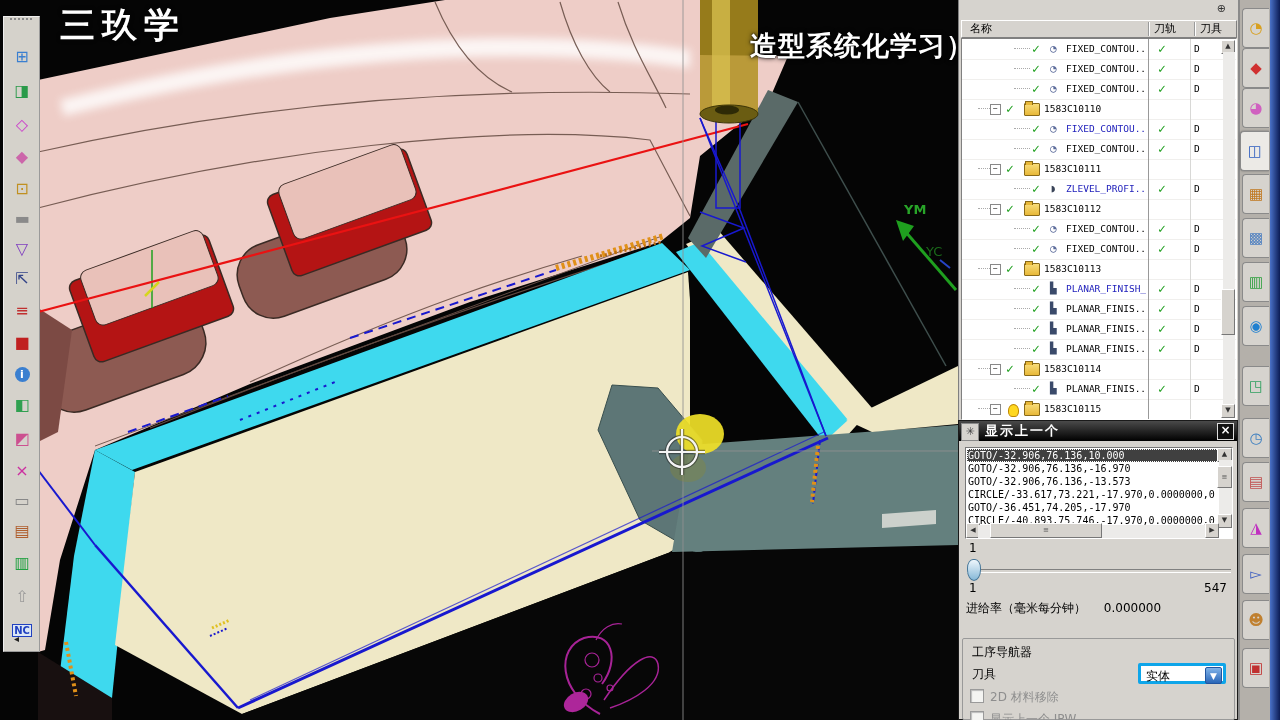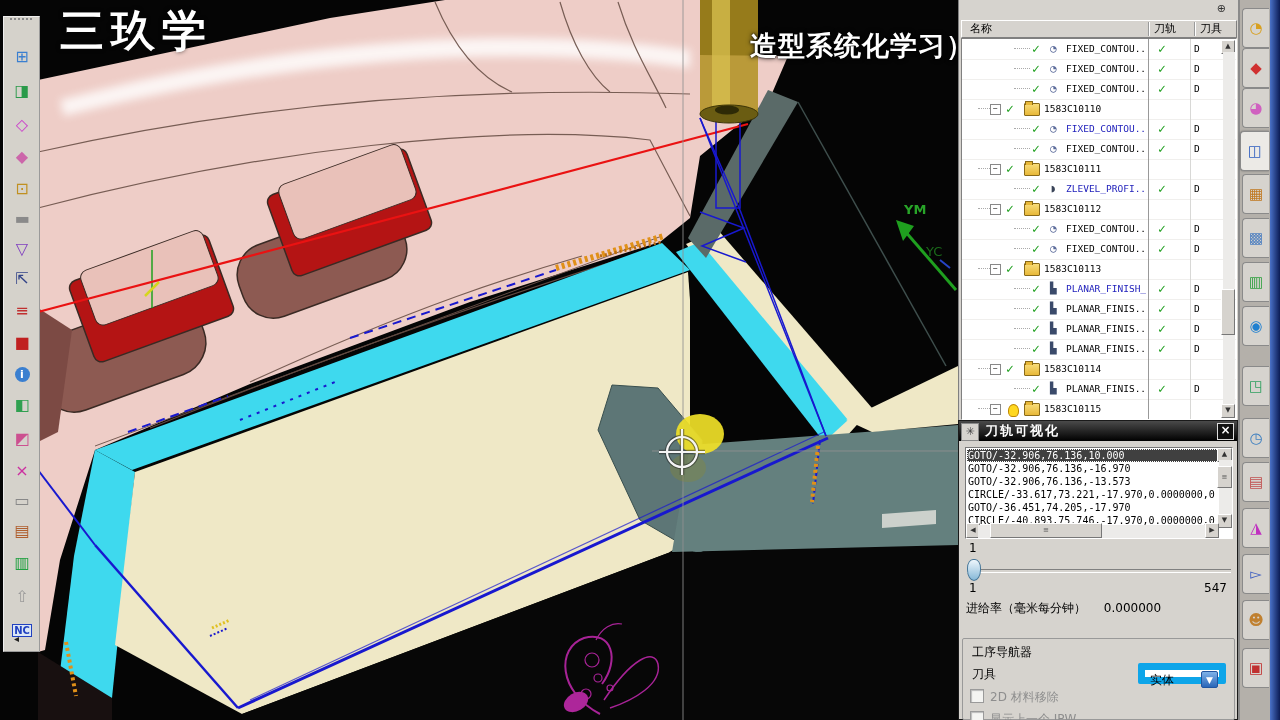--- a/index.html
+++ b/index.html
@@ -1,20 +1,20 @@
 <!DOCTYPE html>
 <html><head>
 <meta charset="utf-8">
 <style>
   html,body{margin:0;padding:0;background:#000;}
   #root{position:relative;width:1280px;height:720px;overflow:hidden;background:#000;
         font-family:"DejaVu Sans",sans-serif;-webkit-font-smoothing:antialiased;}
   
   #scene{position:absolute;left:0;top:0;}
-  #wm-left{position:absolute;left:60px;top:2px;font-size:44px;font-weight:bold;color:#fff;
+  #wm-left{position:absolute;left:60px;top:2px;font-size:35px;font-weight:bold;color:#fff;
            letter-spacing:7px;text-shadow:0 0 4px rgba(0,0,0,.6);}
   #wm-right{position:absolute;left:750px;top:28px;font-size:27px;font-weight:bold;color:#fff;
             letter-spacing:1px;text-shadow:0 0 5px #000,0 0 2px #000;}
   
   #left-toolbar{position:absolute;left:3px;top:16px;width:35px;height:634px;background:#d5d2cb;
                 border:1px solid #9a9a9a;border-left-color:#eee;border-top-color:#eee;}
   #lt-grip{position:absolute;left:6px;top:1px;width:22px;height:4px;
            border-top:2px dotted #8a8a8a;}
   .ticon{position:absolute;left:4px;width:26px;height:26px;text-align:center;line-height:26px;
          font-size:16px;border:1px solid transparent;border-radius:2px;cursor:default;}
@@ -89,21 +89,21 @@
   #tpv-tabs{position:absolute;left:4px;top:197px;height:21px;white-space:nowrap;}
   .ttab{display:inline-block;height:17px;line-height:17px;padding:0 9px;font-size:12px;
         background:#cdc9c2;border:1px solid;border-color:#fff #777 #999 #fff;
         border-radius:3px 3px 0 0;margin-right:1px;vertical-align:bottom;color:#222;}
   .ttab.active{background:#d6d3ce;font-weight:bold;height:20px;line-height:20px;border-bottom-color:#d6d3ce;}
   #tpv-frame{position:absolute;left:3px;top:217px;width:273px;height:82px;
              border:1px solid #999;border-radius:2px;box-sizing:border-box;background:#d6d3ce;}
   #tpv-dispopt{position:absolute;left:9px;top:5px;font-size:12px;color:#000;}
   #tpv-toollabel{position:absolute;left:9px;top:27px;font-size:12px;color:#000;}
   #tpv-dd{position:absolute;right:8px;top:24px;width:88px;height:21px;background:#fff;
-          border:7px solid #0ea5e9;border-radius:2px;box-sizing:border-box;}
+          border:3px solid #0ea5e9;border-radius:2px;box-sizing:border-box;}
   #tpv-ddval{position:absolute;left:5px;top:2px;font-size:12px;color:#000;}
   #tpv-ddbtn{position:absolute;right:1px;top:1px;width:17px;height:17px;border-radius:2px;
              background:linear-gradient(#7fb2e8,#2a66b8);color:#fff;font-size:9px;line-height:17px;
              text-align:center;border:1px solid #2255a0;box-sizing:border-box;}
   .cbrow{position:absolute;left:7px;font-size:12px;color:#8e8e8e;}
   .cbox{display:inline-block;width:12px;height:12px;background:#f4f4f2;border:1px solid #9a9a9a;
         vertical-align:-2px;margin-right:6px;box-shadow:inset 1px 1px 1px #bbb;}
   
   #panel-gap{position:absolute;left:1238px;top:0;width:2px;height:720px;background:#8a8a8a;}
   #res-bar{position:absolute;left:1240px;top:0;width:30px;height:720px;background:#b4b0aa;}
@@ -437,21 +437,21 @@
       <div class="sb-btn" style="right:1px;top:1px;width:12px;height:12px">▲</div>
       <div class="sb-track" style="right:1px;top:13px;width:12px;height:354px"></div>
       <div class="sb-thumb" style="right:1px;top:250px;width:12px;height:44px"></div>
       <div class="sb-btn" style="right:1px;bottom:1px;width:12px;height:12px">▼</div>
     </div>
   </div>
 
   <div id="tpv-dialog">
     <div id="tpv-titlebar">
       <div id="tpv-gear">✳</div>
-      <span id="tpv-title">刀轨可视化</span>
+      <span id="tpv-title">显示上一个</span>
       <div id="tpv-close">×</div>
     </div>
     <div id="tpv-list">
       <div id="cam-lines">
           <div class="cline sel">GOTO/-32.906,76.136,10.000</div>
           <div class="cline">GOTO/-32.906,76.136,-16.970</div>
           <div class="cline">GOTO/-32.906,76.136,-13.573</div>
           <div class="cline">CIRCLE/-33.617,73.221,-17.970,0.0000000,0</div>
           <div class="cline">GOTO/-36.451,74.205,-17.970</div>
           <div class="cline">CIRCLE/-40.893,75.746,-17.970,0.0000000,0</div>

